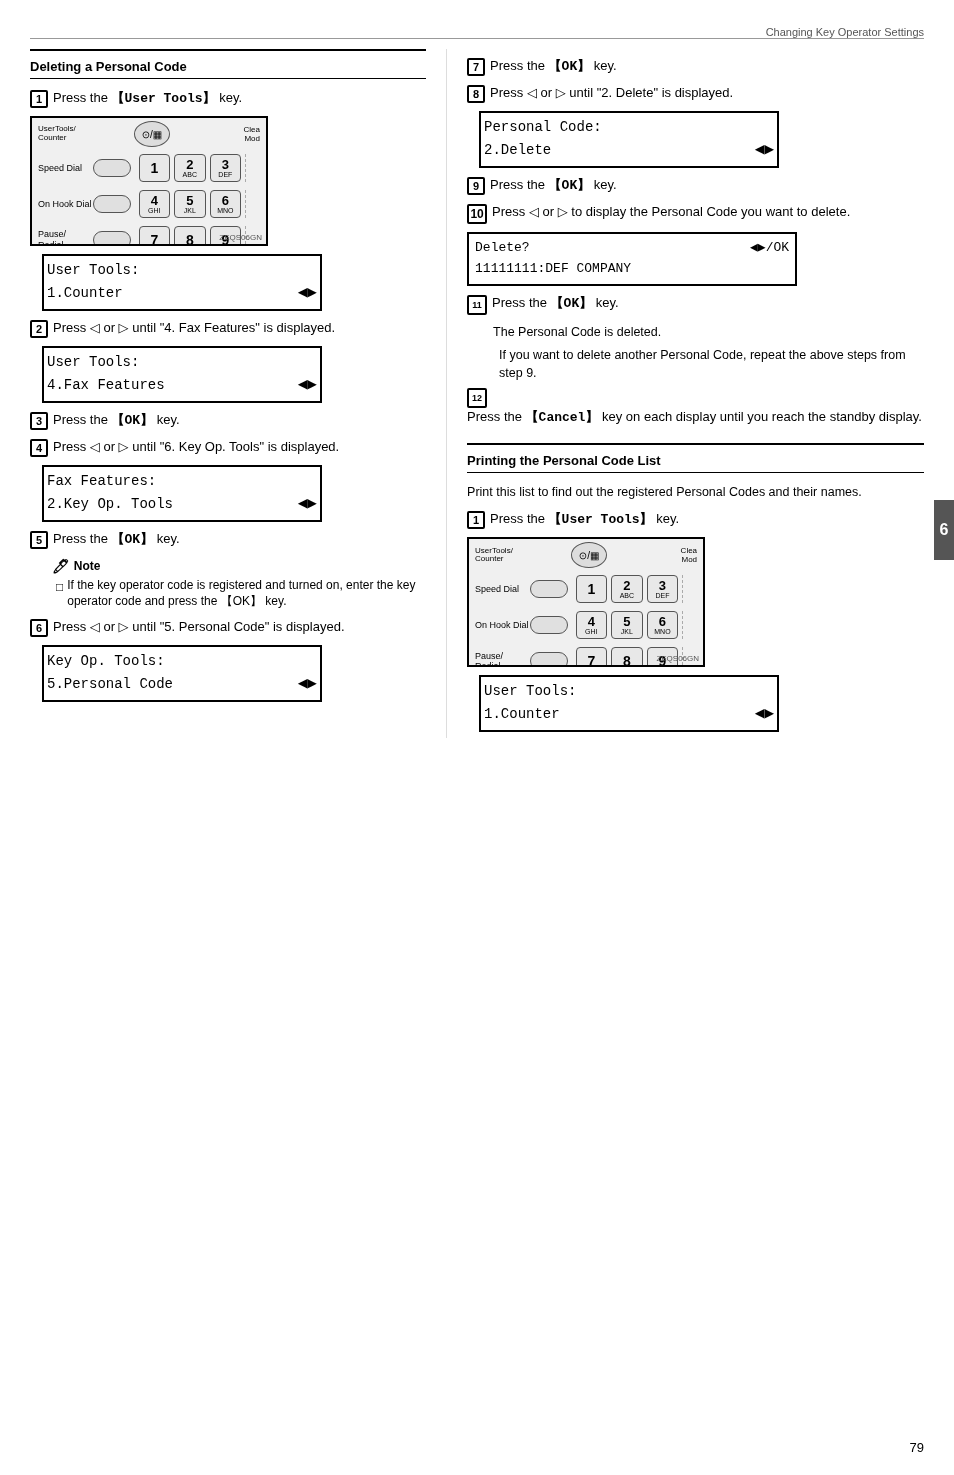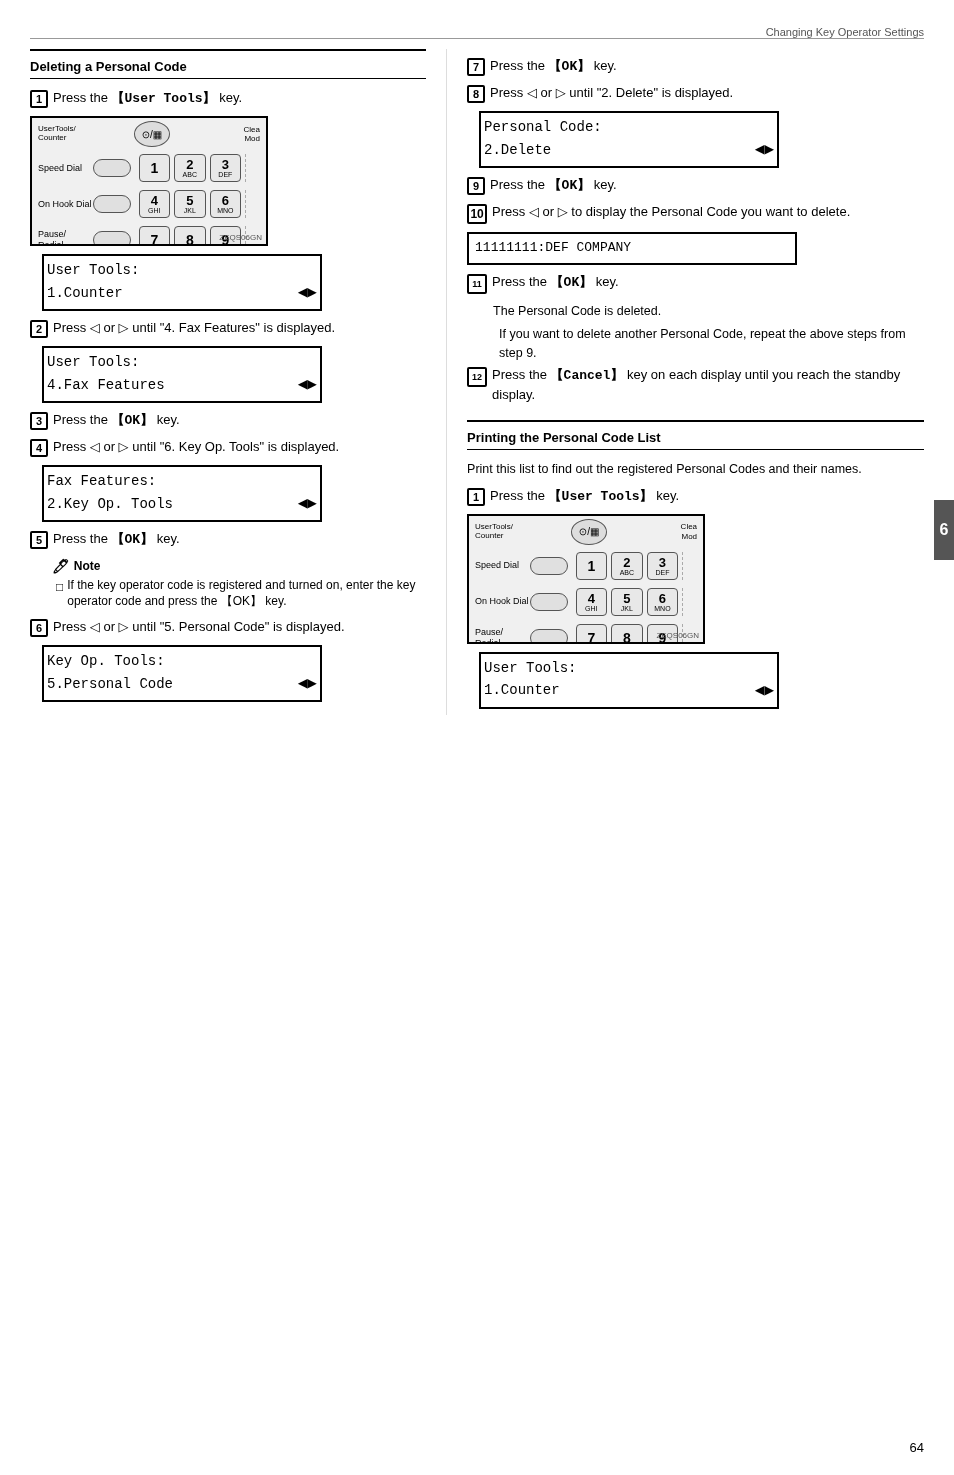--- a/index.html
+++ b/index.html
@@ -442,34 +442,38 @@
       </div>
 
       <div class="step" style="margin-top:6px;">
         <div class="step-num-circle" style="font-size:12px; width:20px; height:20px;">10</div>
         <div class="step-content">
           <span class="step-text">Press ◁ or ▷ to display the Personal Code you want to delete.</span>
         </div>
       </div>
 
       <div class="delete-box">
+        <div class="delete-line">
+          <span>Delete?</span>
+          <span>◀▶/OK</span>
+        </div>
         <div>11111111:DEF  COMPANY</div>
       </div>
 
       <div class="step" style="margin-top:8px;">
         <div class="step-num-circle" style="font-size:9px; width:20px; height:20px;">11</div>
         <div class="step-content">
           <span class="step-text">Press the <span class="key-bracket">【OK】</span> key.</span>
         </div>
       </div>
 
       <p class="paragraph-text" style="margin-left:26px;">The Personal Code is deleted.</p>
       <p class="paragraph-text" style="margin-left:32px;">If you want to delete another Personal Code, repeat the above steps from step 9.</p>
 
-      <div class="step" style="">
+      <div class="step" style="flex-direction:column;">
         <div class="step-num-circle" style="font-size:9px; width:20px; height:20px;">12</div>
         <div class="step-content">
           <span class="step-text">Press the <span class="key-bracket">【Cancel】</span> key on each display until you reach the standby display.</span>
         </div>
       </div>
 
       <hr class="section-separator" style="margin-top:16px;">
       <div class="section-header" style="border-top:none;">Printing the Personal Code List</div>
 
       <p class="paragraph-text">Print this list to find out the registered Personal Codes and their names.</p>
@@ -522,15 +526,15 @@
         </div>
         <div class="lcd-line">
           <span>1.Counter</span>
           <span class="lcd-arrow">◀▶</span>
         </div>
       </div>
 
     </div>
   </div>
 
-  <div class="page-num">64</div>
+  <div class="page-num">79</div>
 
 </div>
 
 </body></html>

